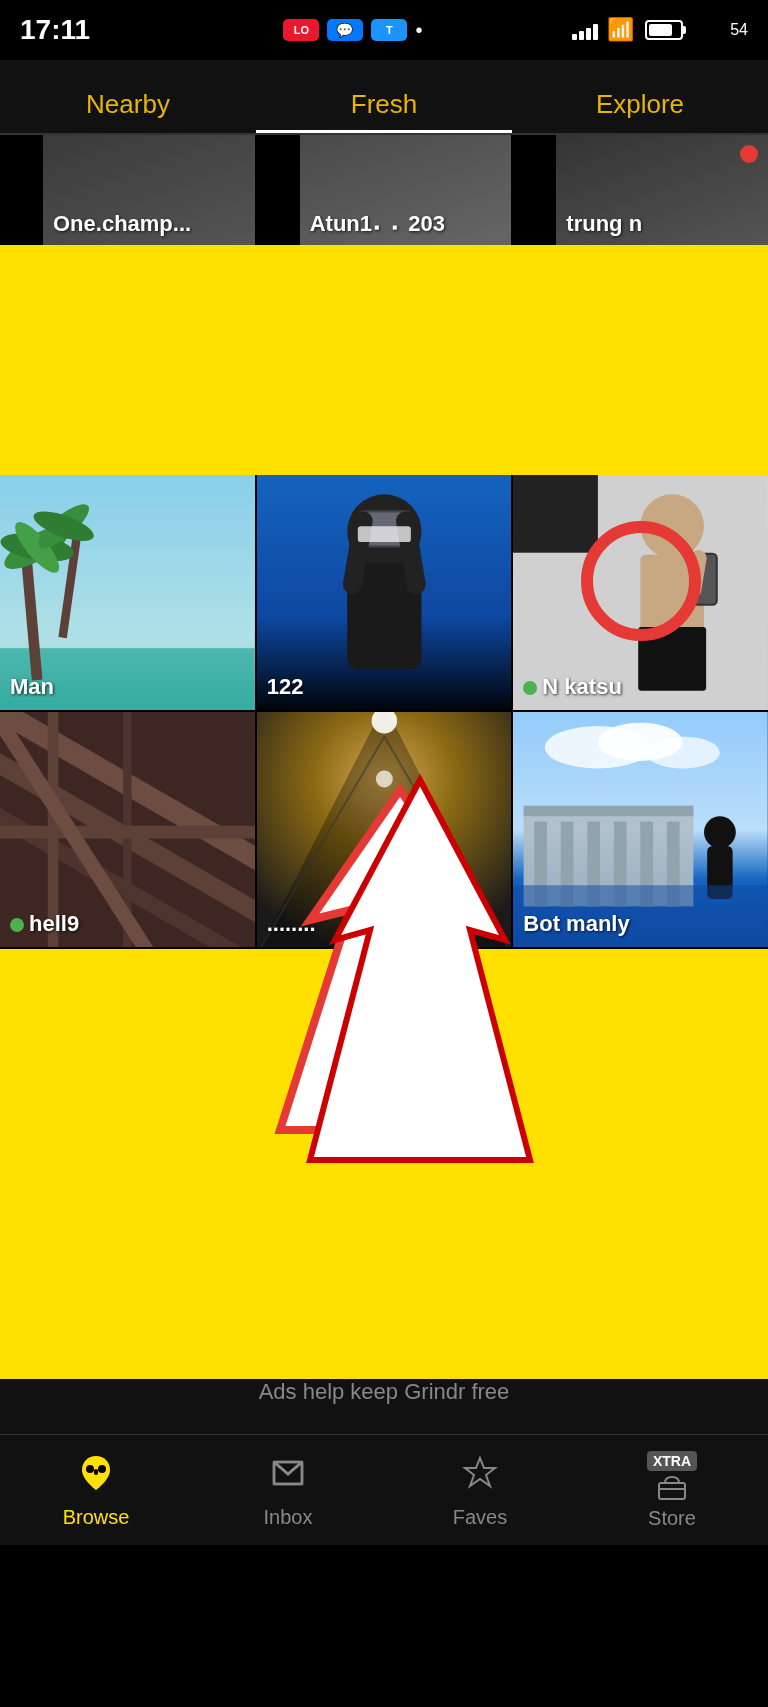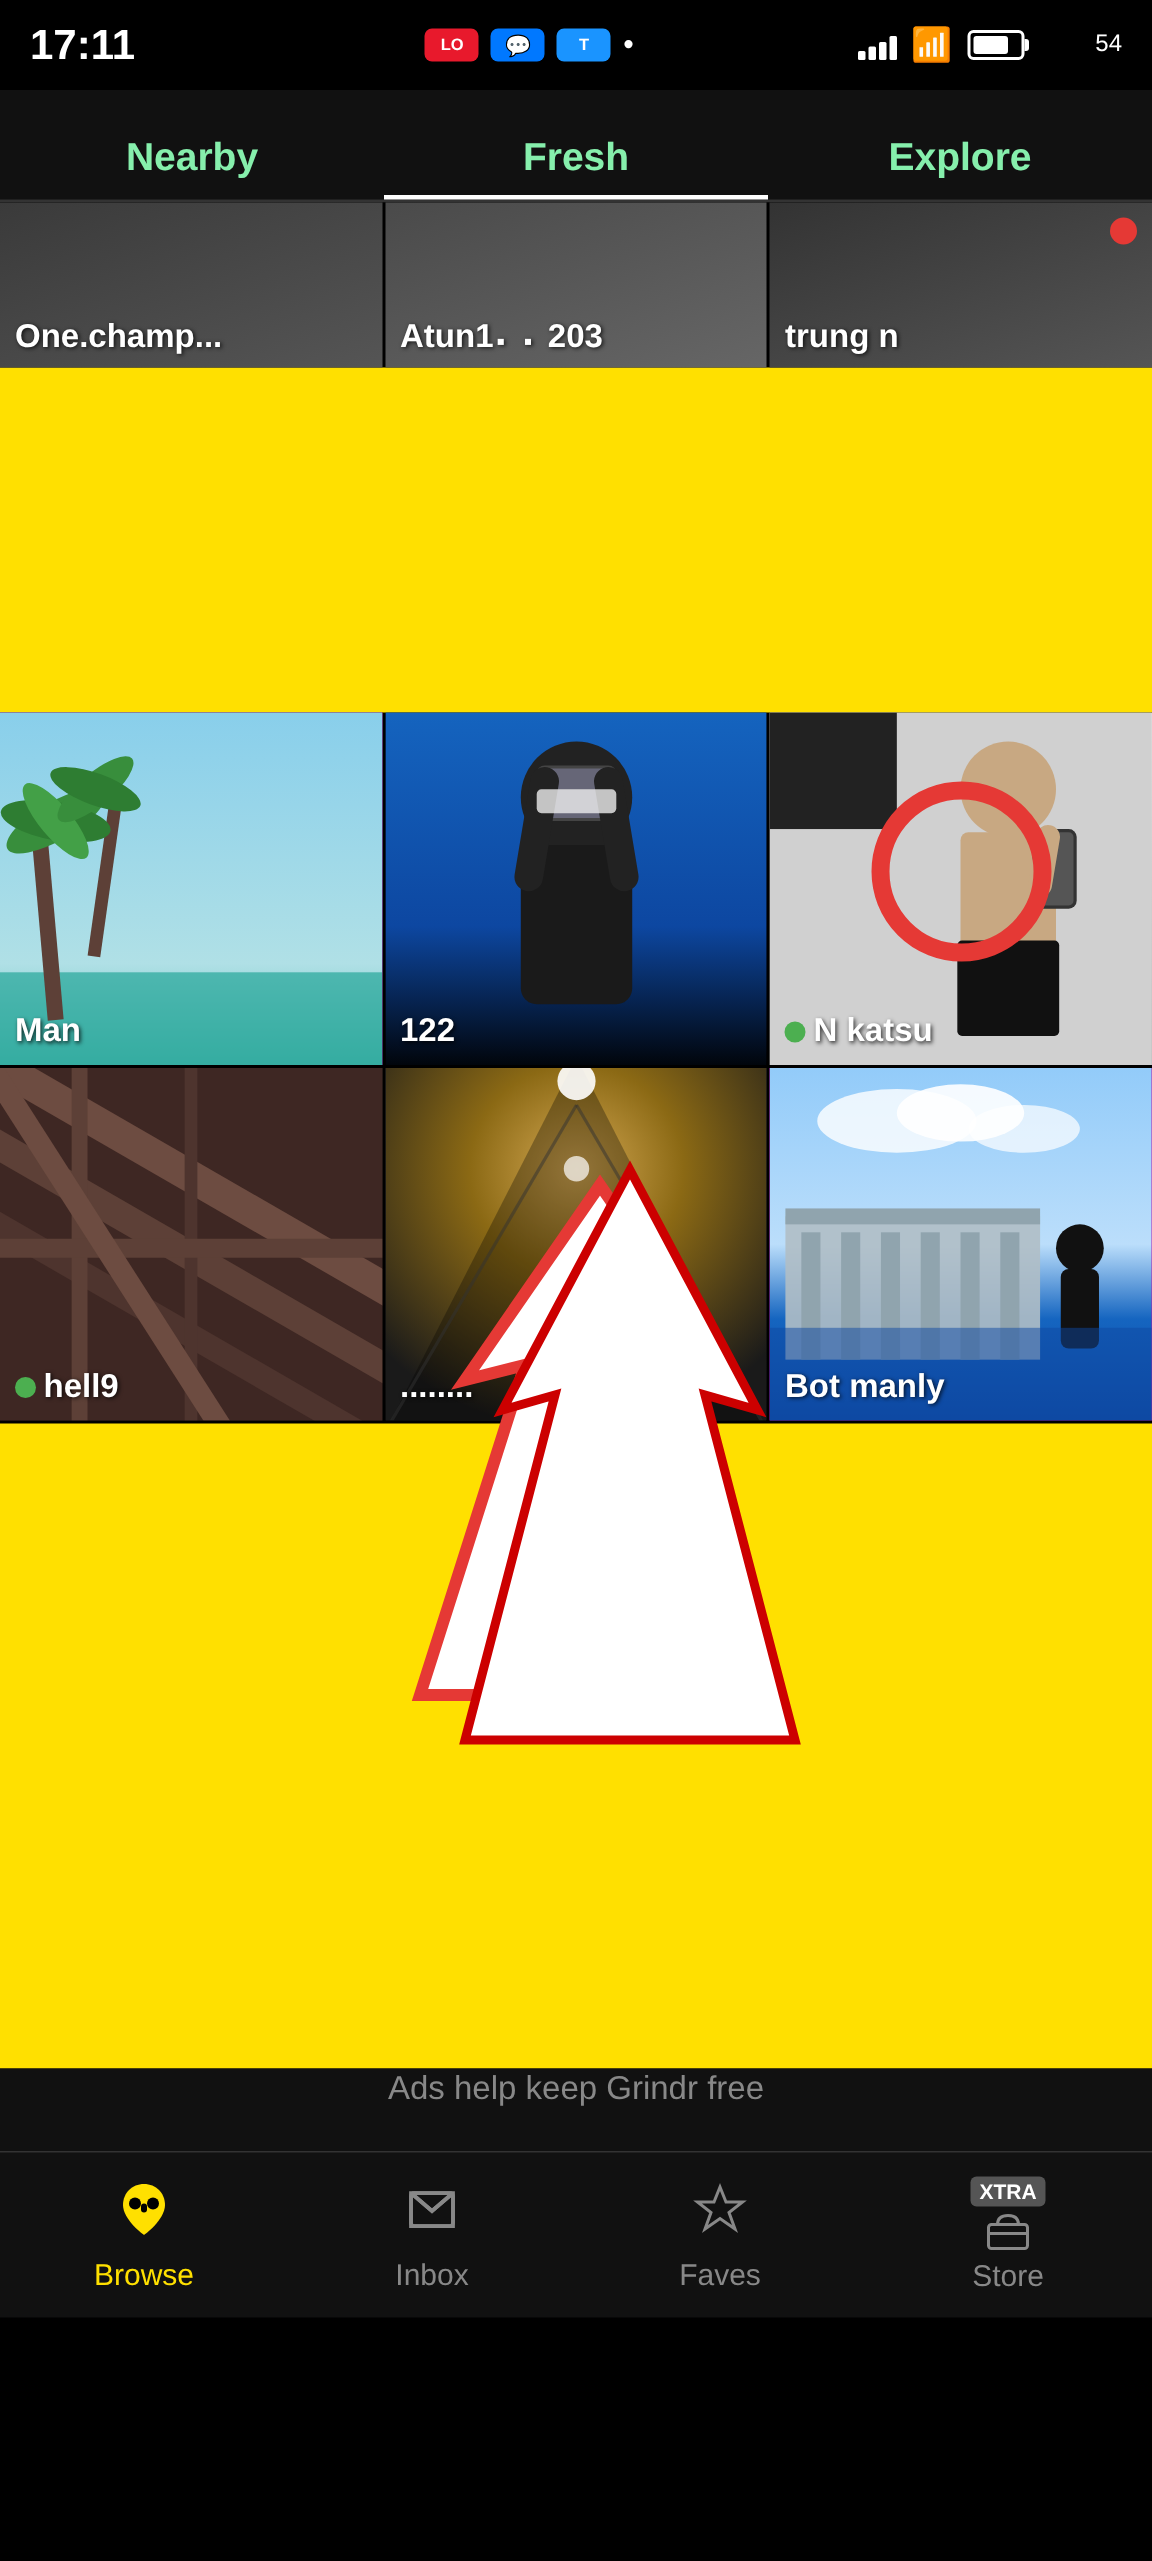--- a/index.html
+++ b/index.html
@@ -126,43 +126,44 @@
     .tab-item.active::after {
       content: '';
       position: absolute;
       bottom: 0;
       left: 0;
       right: 0;
       height: 3px;
       background: #fff;
     }
     .tab-label {
-      color: #86efac;
+      color: #eab308;
       font-size: 26px;
-      font-weight: 700;
+      font-weight: 400;
       margin-top: 16px;
     }
 
     
     .grid-wrapper {
       width: 100%;
       background: #000;
     }
 
     
     .top-partial-row {
       display: flex;
       height: 110px;
       gap: 2px;
     }
     .top-cell {
       flex: 1;
       background: #555;
       position: relative;
       overflow: hidden;
+      margin-left: 43px;
     }
     .top-cell .cell-label {
       position: absolute;
       bottom: 8px;
       left: 10px;
       color: #fff;
       font-size: 22px;
       font-weight: 600;
       text-shadow: 1px 1px 3px rgba(0,0,0,0.8);
     }
@@ -190,21 +191,21 @@
     .grid-row {
       display: flex;
       height: 235px;
       gap: 2px;
       margin-bottom: 2px;
     }
     .grid-cell {
       flex: 1;
       position: relative;
       overflow: hidden;
-      background: #a21caf;
+      background: #0c4a6e;
     }
     .grid-cell .cell-label {
       position: absolute;
       bottom: 10px;
       left: 10px;
       color: #fff;
       font-size: 22px;
       font-weight: 600;
       text-shadow: 1px 1px 3px rgba(0,0,0,0.8);
     }

